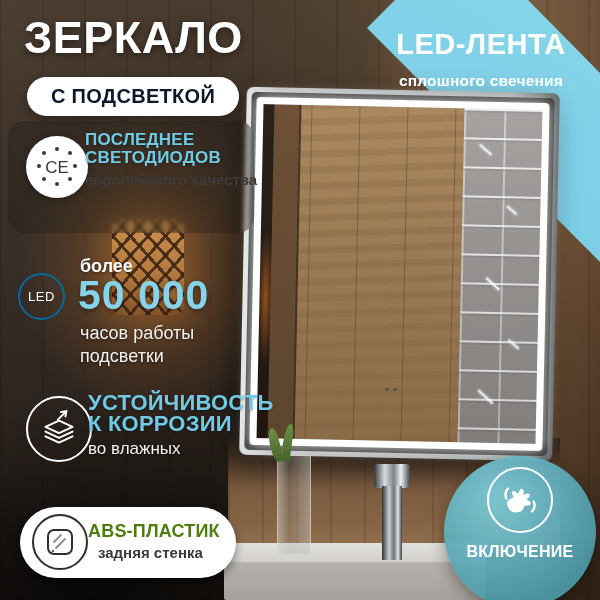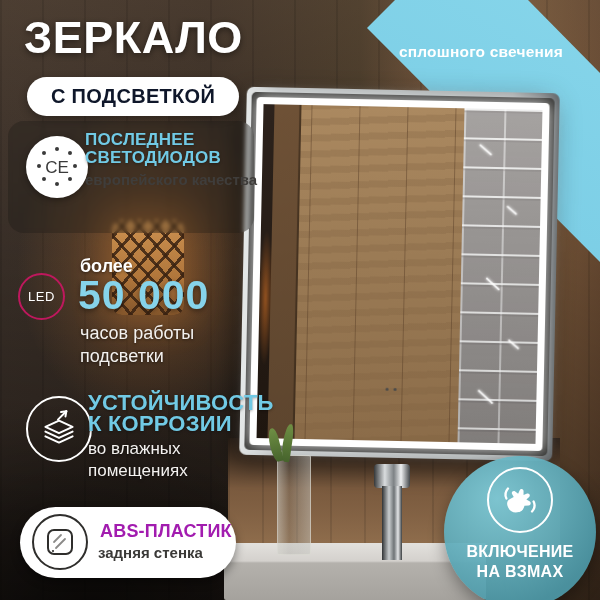--- a/index.html
+++ b/index.html
@@ -119,39 +119,39 @@
 
   .icon-circle-white{position:absolute;left:26px;top:136px;width:62px;height:62px;border-radius:50%;
     background:#fff;z-index:8;box-shadow:0 2px 6px rgba(0,0,0,.35);}
   .f-text{position:absolute;z-index:8;}
   .cyan-line{color:#71cae5;font-size:17px;font-weight:800;line-height:18px;letter-spacing:.2px;
     text-shadow:0 1px 3px rgba(0,0,0,.35);}
   .white-line{color:#f3f1ef;font-size:16px;font-weight:400;line-height:20px;text-shadow:0 1px 3px rgba(0,0,0,.5);}
   .dark-line{color:#3f3d3b;font-size:15px;font-weight:600;line-height:18px;}
 
   .led-ring{position:absolute;left:18px;top:273px;width:47px;height:47px;border-radius:50%;
-    border:2px solid #be185d;z-index:8;display:flex;align-items:center;justify-content:center;
+    border:2px solid #0369a1;z-index:8;display:flex;align-items:center;justify-content:center;
     color:#fff;font-size:13px;font-weight:400;letter-spacing:.5px;}
   .pre-label{position:absolute;left:80px;top:256px;z-index:8;color:#fff;font-size:18px;font-weight:700;
     text-shadow:0 1px 3px rgba(0,0,0,.5);}
   .big-value{position:absolute;left:78px;top:272px;z-index:8;color:#86d3ea;font-size:41px;font-weight:800;
     letter-spacing:1px;text-shadow:0 2px 5px rgba(0,0,0,.4);}
   .hours-sub{position:absolute;left:80px;top:322px;z-index:8;}
 
   .icon-ring-white{position:absolute;left:26px;top:396px;width:66px;height:66px;border-radius:50%;
     border:2px solid #fff;z-index:8;display:flex;align-items:center;justify-content:center;}
   .corr-title{position:absolute;left:88px;top:392px;z-index:8;}
   .corr-title .cyan-line{font-size:22px;line-height:21px;}
   .corr-sub{position:absolute;left:88px;top:438px;z-index:8;}
 
   .abs-pill{position:absolute;left:20px;top:507px;width:216px;height:71px;z-index:8;border-radius:36px;
     background:#fff;box-shadow:0 4px 10px rgba(0,0,0,.4);}
   .abs-icon-ring{position:absolute;left:12px;top:7px;width:56px;height:56px;border-radius:50%;
     border:2px solid #2f2e2c;display:flex;align-items:center;justify-content:center;}
-  .abs-title{position:absolute;left:80px;top:14px;color:#a21caf;font-size:18px;font-weight:800;letter-spacing:.2px;}
+  .abs-title{position:absolute;left:68px;top:14px;color:#4d7c0f;font-size:18px;font-weight:800;letter-spacing:.2px;}
   .abs-sub{position:absolute;left:78px;top:37px;color:#3a3937;font-size:15px;font-weight:600;}
 
   
   .gesture{position:absolute;left:444px;top:456px;width:152px;height:152px;z-index:9;border-radius:50%;
     background:radial-gradient(circle at 35% 28%, rgba(125,200,213,.96), rgba(76,152,167,.93) 75%);
     box-shadow:0 6px 16px rgba(0,0,0,.35);}
   .gesture-ring{position:absolute;left:50%;top:11px;transform:translateX(-50%);
     width:66px;height:66px;border-radius:50%;border:2.5px solid #fff;
     display:flex;align-items:center;justify-content:center;}
   .gesture-text{position:absolute;left:0;right:0;top:86px;text-align:center;color:#fff;
@@ -193,20 +193,21 @@
   <div class="counter"></div>
   <div class="glass"></div>
   <span class="leaf" style="left:270px;top:428px;width:10px;height:34px;transform:rotate(-14deg);"></span>
   <span class="leaf" style="left:283px;top:424px;width:9px;height:38px;transform:rotate(8deg);"></span>
   <div class="faucet-head"></div>
   <div class="faucet-neck"></div>
 
   <div class="bg-bottom-shade"></div>
 
   <div class="ribbon-text">
+    <div class="ribbon-title">LED-ЛЕНТА</div>
     <div class="ribbon-sub">сплошного свечения</div>
   </div>
 
   <div class="title">ЗЕРКАЛО</div>
   <div class="pill">С ПОДСВЕТКОЙ</div>
 
   <div class="f-panel"></div>
   <div class="icon-circle-white">
     <svg viewBox="0 0 62 62" width="62" height="62">
       <g fill="#3a3a3a">
@@ -247,21 +248,20 @@
         <path d="M29 5 l-.8 5"></path>
       </g>
     </svg>
   </div>
   <div class="corr-title">
     <div class="cyan-line">УСТОЙЧИВОСТЬ</div>
     <div class="cyan-line">К КОРРОЗИИ</div>
   </div>
   <div class="corr-sub">
     <div class="white-line" style="font-size:17px;line-height:22px;">во влажных</div>
-    <div class="white-line" style="font-size:17px;line-height:22px;">помещениях</div>
   </div>
 
   <div class="abs-pill">
     <div class="abs-icon-ring">
       <svg viewBox="0 0 40 40" width="40" height="40">
         <rect x="8" y="8" width="24" height="24" rx="6" fill="none" stroke="#2f2e2c" stroke-width="2"></rect>
         <g stroke="#8b8a88" stroke-width="1.8" stroke-linecap="round">
           <path d="M14 20 l7 -7"></path>
           <path d="M16 26 l9 -9"></path>
         </g>
@@ -277,17 +277,16 @@
       <svg viewBox="0 0 44 44" width="46" height="46">
         <g fill="none" stroke="#fff" stroke-width="2.2" stroke-linecap="round">
           <path d="M10.5 11 q-4 4.5 -1.5 9.5"></path>
           <path d="M33.5 33 q4 -4.5 1.5 -9.5"></path>
         </g>
         <path fill="#fff" d="M21 33.5 c-5.5 1.5 -9.5 -1 -11 -6 c-1 -3.5 .5 -5.5 2.5 -6.5 l3.5 -1.8 -1.6 -3 c-1 -2 1.3 -3.8 3 -2.4 l2.8 2.3 1.5 -3.4 c.9 -2 3.7 -1.4 3.7 .8 l0 3.6 3.4 -1.2 c2.1 -.7 3.5 1.8 1.9 3.3 l-2.6 2.4 3 1.6 c1.9 1 1.3 3.8 -.8 4 l-4 .4 c-.6 3 -2.6 5.3 -5.3 6 z"></path>
       </svg>
     </div>
     <div class="gesture-text">
       <div>ВКЛЮЧЕНИЕ</div>
-      <div>НА ВЗМАХ</div>
     </div>
   </div>
 
 </div>
 
 </body></html>

